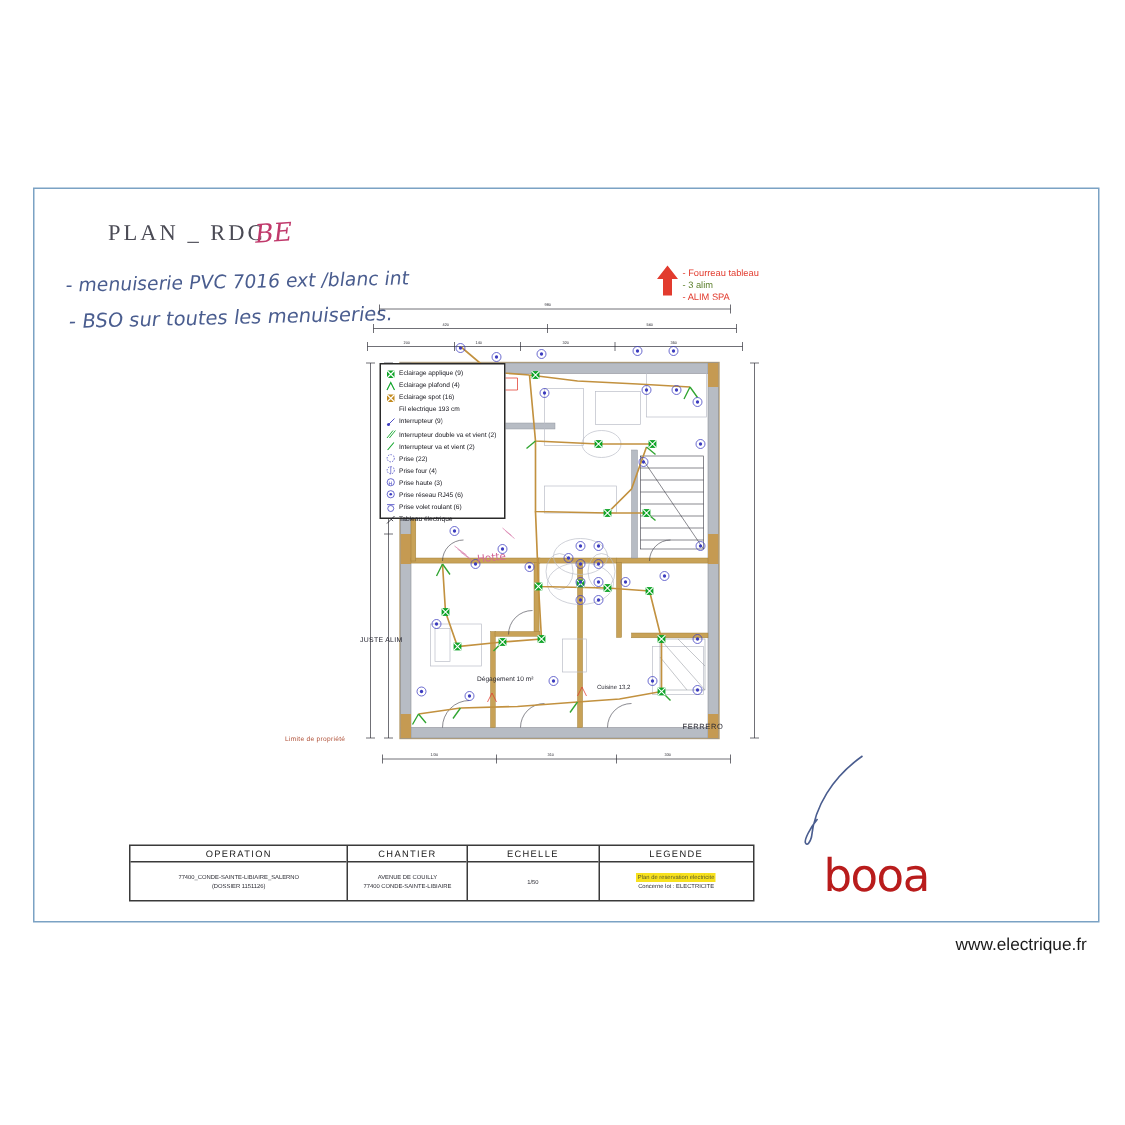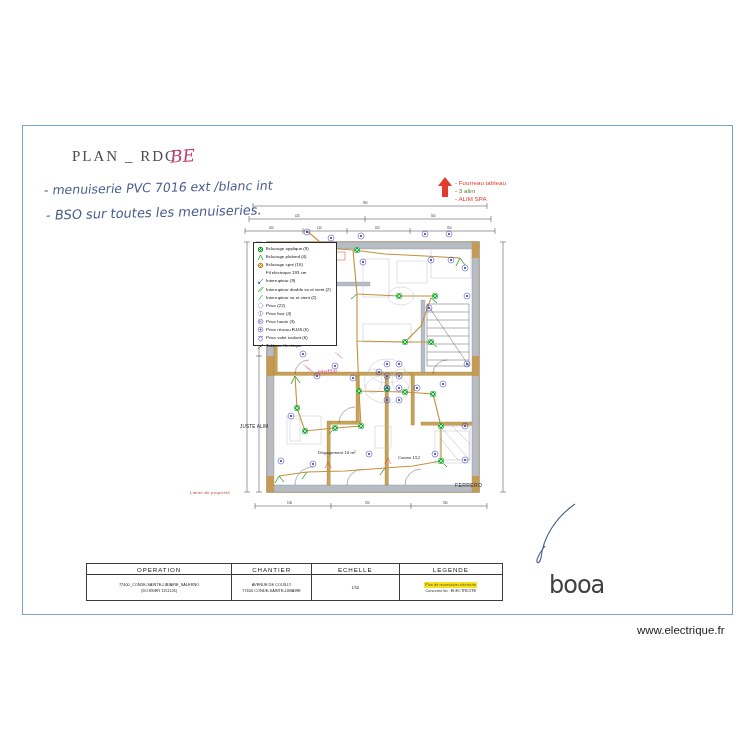--- a/index.html
+++ b/index.html
@@ -180,24 +180,24 @@
   }
   .c-op { width: 146px; }
   .c-ch { width: 80px; }
   .c-ec { width: 88px; }
   .c-lg { width: 103px; }
 
   
   .booa {
     position: absolute;
     left: 549px; top: 568px;
-    font-size: 24px;
+    font-size: 30px;
     line-height: 34px;
     letter-spacing: -1px;
-    color: #404040;
+    color: #b91c1c;
     font-family: "DejaVu Sans", sans-serif;
     font-weight: 400;
   }
   .booa-swoosh {
     position:absolute; left:515px; top:500px; width:70px; height:70px;
   }
 
   
   .footer-url {
     position: absolute;

